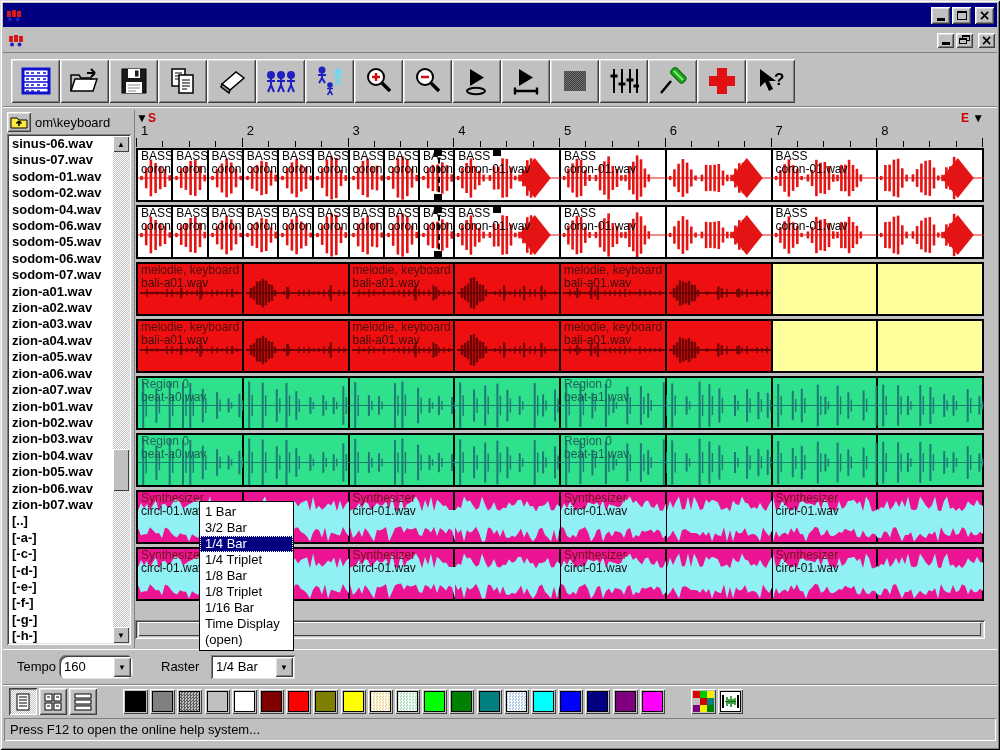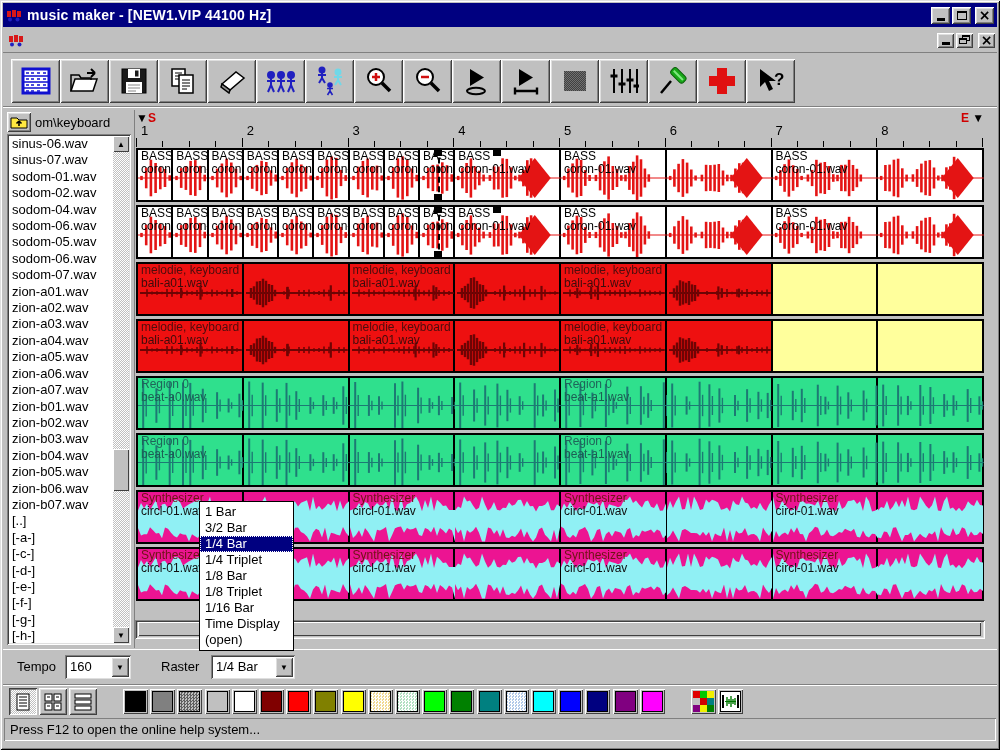--- a/index.html
+++ b/index.html
@@ -2,21 +2,21 @@
 <html><head>
 <meta charset="utf-8">
 <style>
   html,body{margin:0;padding:0;background:#c0c0c0;}
   *{box-sizing:border-box;font-family:"Liberation Sans",sans-serif;}
   #win{position:relative;width:1000px;height:750px;background:#c0c0c0;overflow:hidden;
        box-shadow:inset 1px 1px 0 #dfdfdf,inset -1px -1px 0 #000,inset 2px 2px 0 #fff,inset -2px -2px 0 #808080;}
   
   .raised{background:#c0c0c0;box-shadow:inset 1px 1px 0 #fff,inset -1px -1px 0 #404040,inset 2px 2px 0 #dfdfdf,inset -2px -2px 0 #808080;}
   .raised-thin{background:#c0c0c0;box-shadow:inset 1px 1px 0 #fff,inset -1px -1px 0 #404040;}
-  .sunken{box-shadow:inset 1px 1px 0 #808080,inset -1px -1px 0 #fff,inset 2px 2px 0 #404040,inset -2px -2px 0 #dfdfdf;}
+  .sunken{box-shadow:inset 1px 1px 0 #808080,inset -1px -1px 0 #fff,inset 2px 2px 0 #404040,inset -2px -2px 0 #dfdfdf;font-weight:bold;}
   .pressed{background:repeating-conic-gradient(#fff 0 25%,#c0c0c0 0 50%) 0 0/2px 2px;
            box-shadow:inset 1px 1px 0 #404040,inset -1px -1px 0 #fff,inset 2px 2px 0 #808080;}
   
   #titlebar{position:absolute;left:3px;top:3px;right:3px;height:24px;background:#000080;display:flex;align-items:center;padding:0 3px;}
   #titlebar .ttl{color:#fff;font-weight:bold;font-size:14px;margin-left:5px;letter-spacing:.2px;}
   .winbtn{width:19px;height:17px;display:inline-flex;align-items:center;justify-content:center;position:relative;}
   .glyph-min{width:8px;height:3px;background:#000;margin-top:8px;}
   .glyph-max{width:10px;height:9px;border:1px solid #000;border-top:2px solid #000;}
   .glyph-close{font-size:14px;font-weight:bold;color:#000;line-height:1;font-family:"DejaVu Sans",sans-serif;}
   .glyph-restore{position:relative;width:11px;height:10px;}
@@ -82,21 +82,20 @@
   <div id="titlebar">
     <span>
       <svg width="16" height="16" viewBox="0 0 16 16">
         <rect x="1" y="4" width="4" height="6" fill="#d81818"></rect>
           <rect x="6" y="3" width="4" height="7" fill="#d81818"></rect>
         <rect x="11" y="4" width="4" height="6" fill="#d81818"></rect>
         <circle cx="4" cy="12.5" r="2" fill="#2020c0"></circle>
           <circle cx="11.5" cy="12.5" r="2" fill="#2020c0"></circle>
       </svg>
     </span>
-    <span class="ttl">music maker - [NEW1.VIP 44100 Hz]</span>
     <span style="margin-left:auto;display:flex;gap:2px;">
       <span class="winbtn raised">
           <i class="glyph-min"></i>
         </span>
       <span class="winbtn raised">
           <i class="glyph-max"></i>
         </span>
       <span class="winbtn raised" style="margin-left:2px;">
           <i class="glyph-close">×</i>
         </span>
@@ -1935,21 +1934,21 @@
         <div class="popup-item">Time Display</div>
         <div class="popup-item">(open)</div>
       </div>
     <div id="hscroll" class="sunken" style="background:#c0c0c0;">
       <span id="hscroll-thumb" class="raised-thin"></span>
     </div>
   </div>
 
   <div id="controls">
     <span class="ctl-label" style="left:14px;">Tempo</span>
-    <span class="combo" style="left:62px;width:66px;">
+    <span class="combo" style="left:56px;width:74px;border-radius:7px;">
       <span class="val">160</span>
       <span class="drop raised">▼</span>
     </span>
     <span class="ctl-label" style="left:158px;">Raster</span>
     <span class="combo" style="left:208px;width:84px;">
       <span class="val">1/4 Bar</span>
       <span class="drop raised">▼</span>
     </span>
   </div>
 

